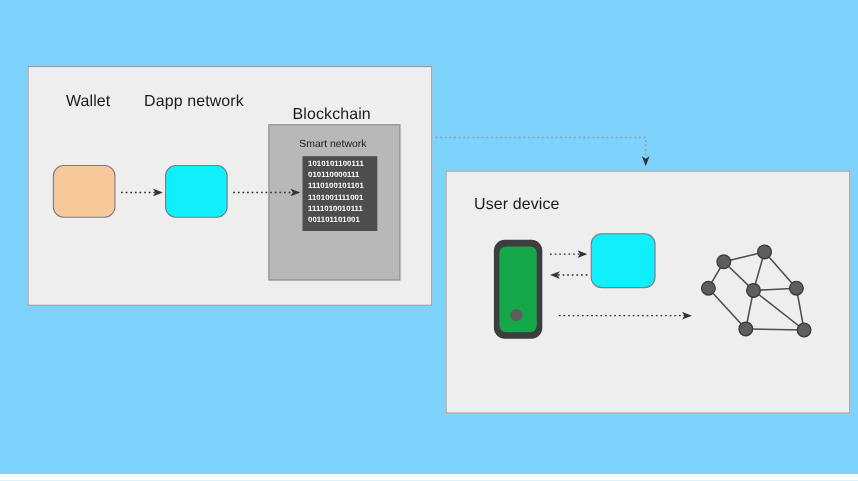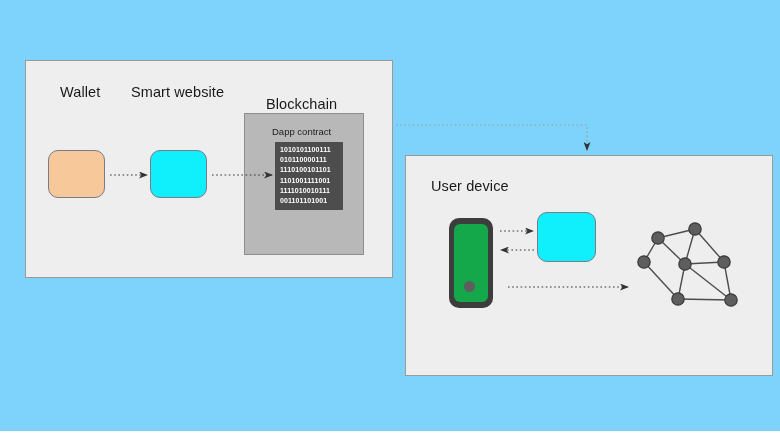--- a/index.html
+++ b/index.html
@@ -127,28 +127,28 @@
   }
 </style>
 </head>
 <body>
 
 <div id="canvas">
 
   <div class="panel" id="panel-left"></div>
 
   <div class="group-label" id="label-wallet">Wallet</div>
-  <div class="group-label" id="label-dapp">Smart website</div>
+  <div class="group-label" id="label-dapp">Dapp network</div>
   <div class="group-label" id="label-bc">Blockchain</div>
 
   <div class="rbox" id="wallet-box"></div>
   <div class="rbox" id="dapp-box"></div>
 
   <div id="bc-container"></div>
-  <div id="sc-label">Dapp contract</div>
+  <div id="sc-label">Smart network</div>
   <div id="sc-code">
     <div class="code-line">1010101100111</div>
     <div class="code-line">010110000111</div>
     <div class="code-line">1110100101101</div>
     <div class="code-line">1101001111001</div>
     <div class="code-line">1111010010111</div>
     <div class="code-line">001101101001</div>
   </div>
 
   <div class="panel" id="panel-right"></div>

